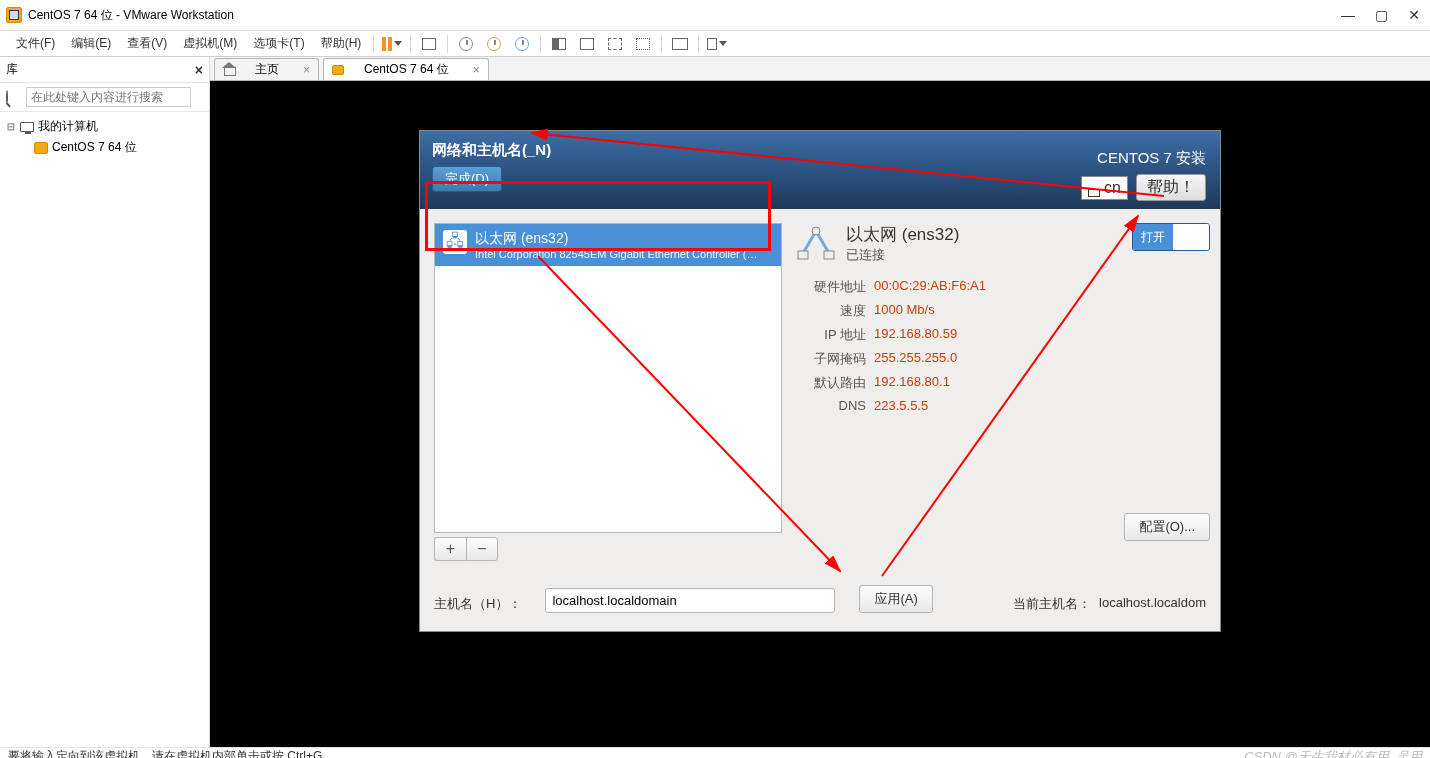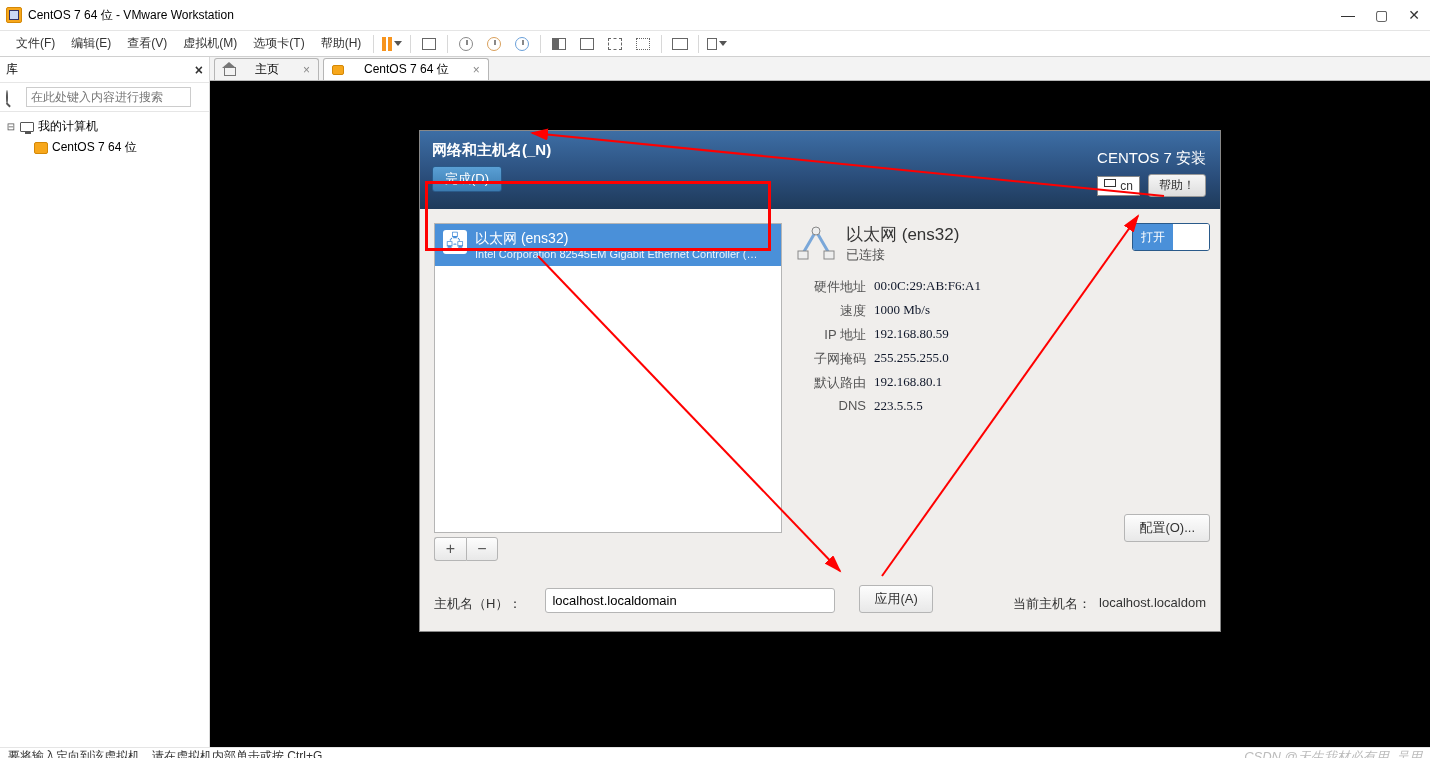--- a/index.html
+++ b/index.html
@@ -47,23 +47,23 @@
 .vm-screen { flex: 1; background: #000; display: flex; align-items: flex-start; justify-content: center; padding-top: 50px; position: relative; }
 
 .installer { width: 800px; background: #f0eeec; font-family: "Cantarell","Microsoft YaHei",sans-serif; font-size: 13px; color: #333; box-shadow: 0 0 0 1px #888;}
 .inst-header { height: 78px; background: linear-gradient(to bottom, #3d6ea5, #2a4d7a 60%, #1e3a5a); color: #fff; display: flex; position: relative; }
 .inst-header-left { padding: 10px 12px; }
 .inst-title { font-size: 15px; font-weight: bold; }
 .btn-done { margin-top: 6px; background: linear-gradient(to bottom, #5a9fd4, #3b7bb0); border: 1px solid #2a5a8a; color: #fff; padding: 3px 12px; border-radius: 3px; font-size: 13px; cursor: default;}
 .inst-header-right { margin-left: auto; padding: 18px 14px; text-align: right; }
 .inst-header-right .brand { font-size: 15px; font-weight: normal; margin-bottom: 6px; }
 .lang-help { display: flex; gap: 8px; justify-content: flex-end; align-items: center; }
-.lang-box { background: #fff; color: #333; border: 1px solid #888; padding: 2px 6px; font-size: 12px; display:flex;align-items:flex-start;gap:4px;}
+.lang-box { background: #fff; color: #333; border: 1px solid #888; padding: 2px 6px; font-size: 16px; display:flex;align-items:flex-end;gap:4px;}
 .kbd-icon{width:12px;height:8px;border:1px solid #333;display:inline-block;}
-.help-btn { background: linear-gradient(to bottom, #f6f6f6, #ddd); border: 1px solid #999; color: #333; padding: 2px 10px; border-radius: 3px; font-size: 12px; cursor:default;}
+.help-btn { background: linear-gradient(to bottom, #f6f6f6, #ddd); border: 1px solid #999; color: #333; padding: 2px 10px; border-radius: 3px; font-size: 16px; cursor:default;}
 
 .inst-body { display: flex; padding: 14px 10px 10px 14px; gap: 14px; min-height: 360px;}
 .net-list-wrap { width: 348px; }
 .net-list { border: 1px solid #b5b5b5; background: #fff; height: 310px; overflow: hidden;}
 .net-item { background: #4a90d9; color: #fff; padding: 6px 8px; display: flex; gap: 8px; align-items: flex-start; }
 .net-item .nic-icon { width: 24px; height: 24px; background: #fff; border-radius: 3px; display:flex;align-items:center;justify-content:center;color:#4a90d9;font-size:16px;}
 .net-item .nic-text .name { font-size: 14px; }
 .net-item .nic-text .desc { font-size: 11px; opacity: 0.9; white-space: nowrap; overflow: hidden; text-overflow: ellipsis; max-width: 290px;}
 .net-buttons { display: flex; margin-top: 4px; }
 .net-buttons button { width: 32px; height: 24px; border: 1px solid #b5b5b5; background: linear-gradient(to bottom, #fdfdfd, #e8e8e8); font-size: 16px; color: #555; cursor:default;}
@@ -75,21 +75,21 @@
 .det-icon { width: 40px; height: 40px; display:flex;align-items:center;justify-content:center;}
 .det-icon svg{width:40px;height:40px;}
 .det-title .name { font-size: 17px; color: #333; }
 .det-title .status { font-size: 13px; color: #555; }
 .toggle-wrap { position: absolute; top: 0; right: 0; display: flex; border: 1px solid #2a5a8a; border-radius: 3px; overflow: hidden; height: 28px; }
 .toggle-on { background: #4a90d9; color: #fff; padding: 2px 8px; font-size: 12px; display:flex;align-items:center;}
 .toggle-off { background: #fff; width: 36px; }
 .det-rows { margin-top: 14px; font-size: 13px; }
 .det-row { display: flex; margin-bottom: 6px; }
 .det-label { width: 70px; text-align: right; color: #555; margin-right: 8px;}
-.det-value { color: #0f172a; font-family: Liberation Serif, serif; }
+.det-value { color: #c2410c; }
 .cfg-row{text-align:right;margin-top:100px;}
 .btn-generic { background: linear-gradient(to bottom, #fdfdfd, #e8e8e8); border: 1px solid #b5b5b5; border-radius: 3px; padding: 4px 14px; font-size: 13px; color: #333; cursor:default;}
 
 .hostname-row { display: flex; align-items: flex-end; padding: 14px 14px 18px 14px; gap: 24px; font-size: 13px; flex-wrap:nowrap;}
 .hostname-row input { border: 1px solid #b5b5b5; border-radius: 3px; padding: 4px 6px; font-size: 13px; width: 290px; background: #fff; }
 .cur-host { margin-left: auto; display: flex; gap: 8px; white-space: nowrap;}
 
 .red-box { position: absolute; border: 3px solid #ff0000; pointer-events: none; }
 .arrow-svg { position: absolute; top: 0; left: 0; width: 100%; height: 100%; pointer-events: none; }
 

